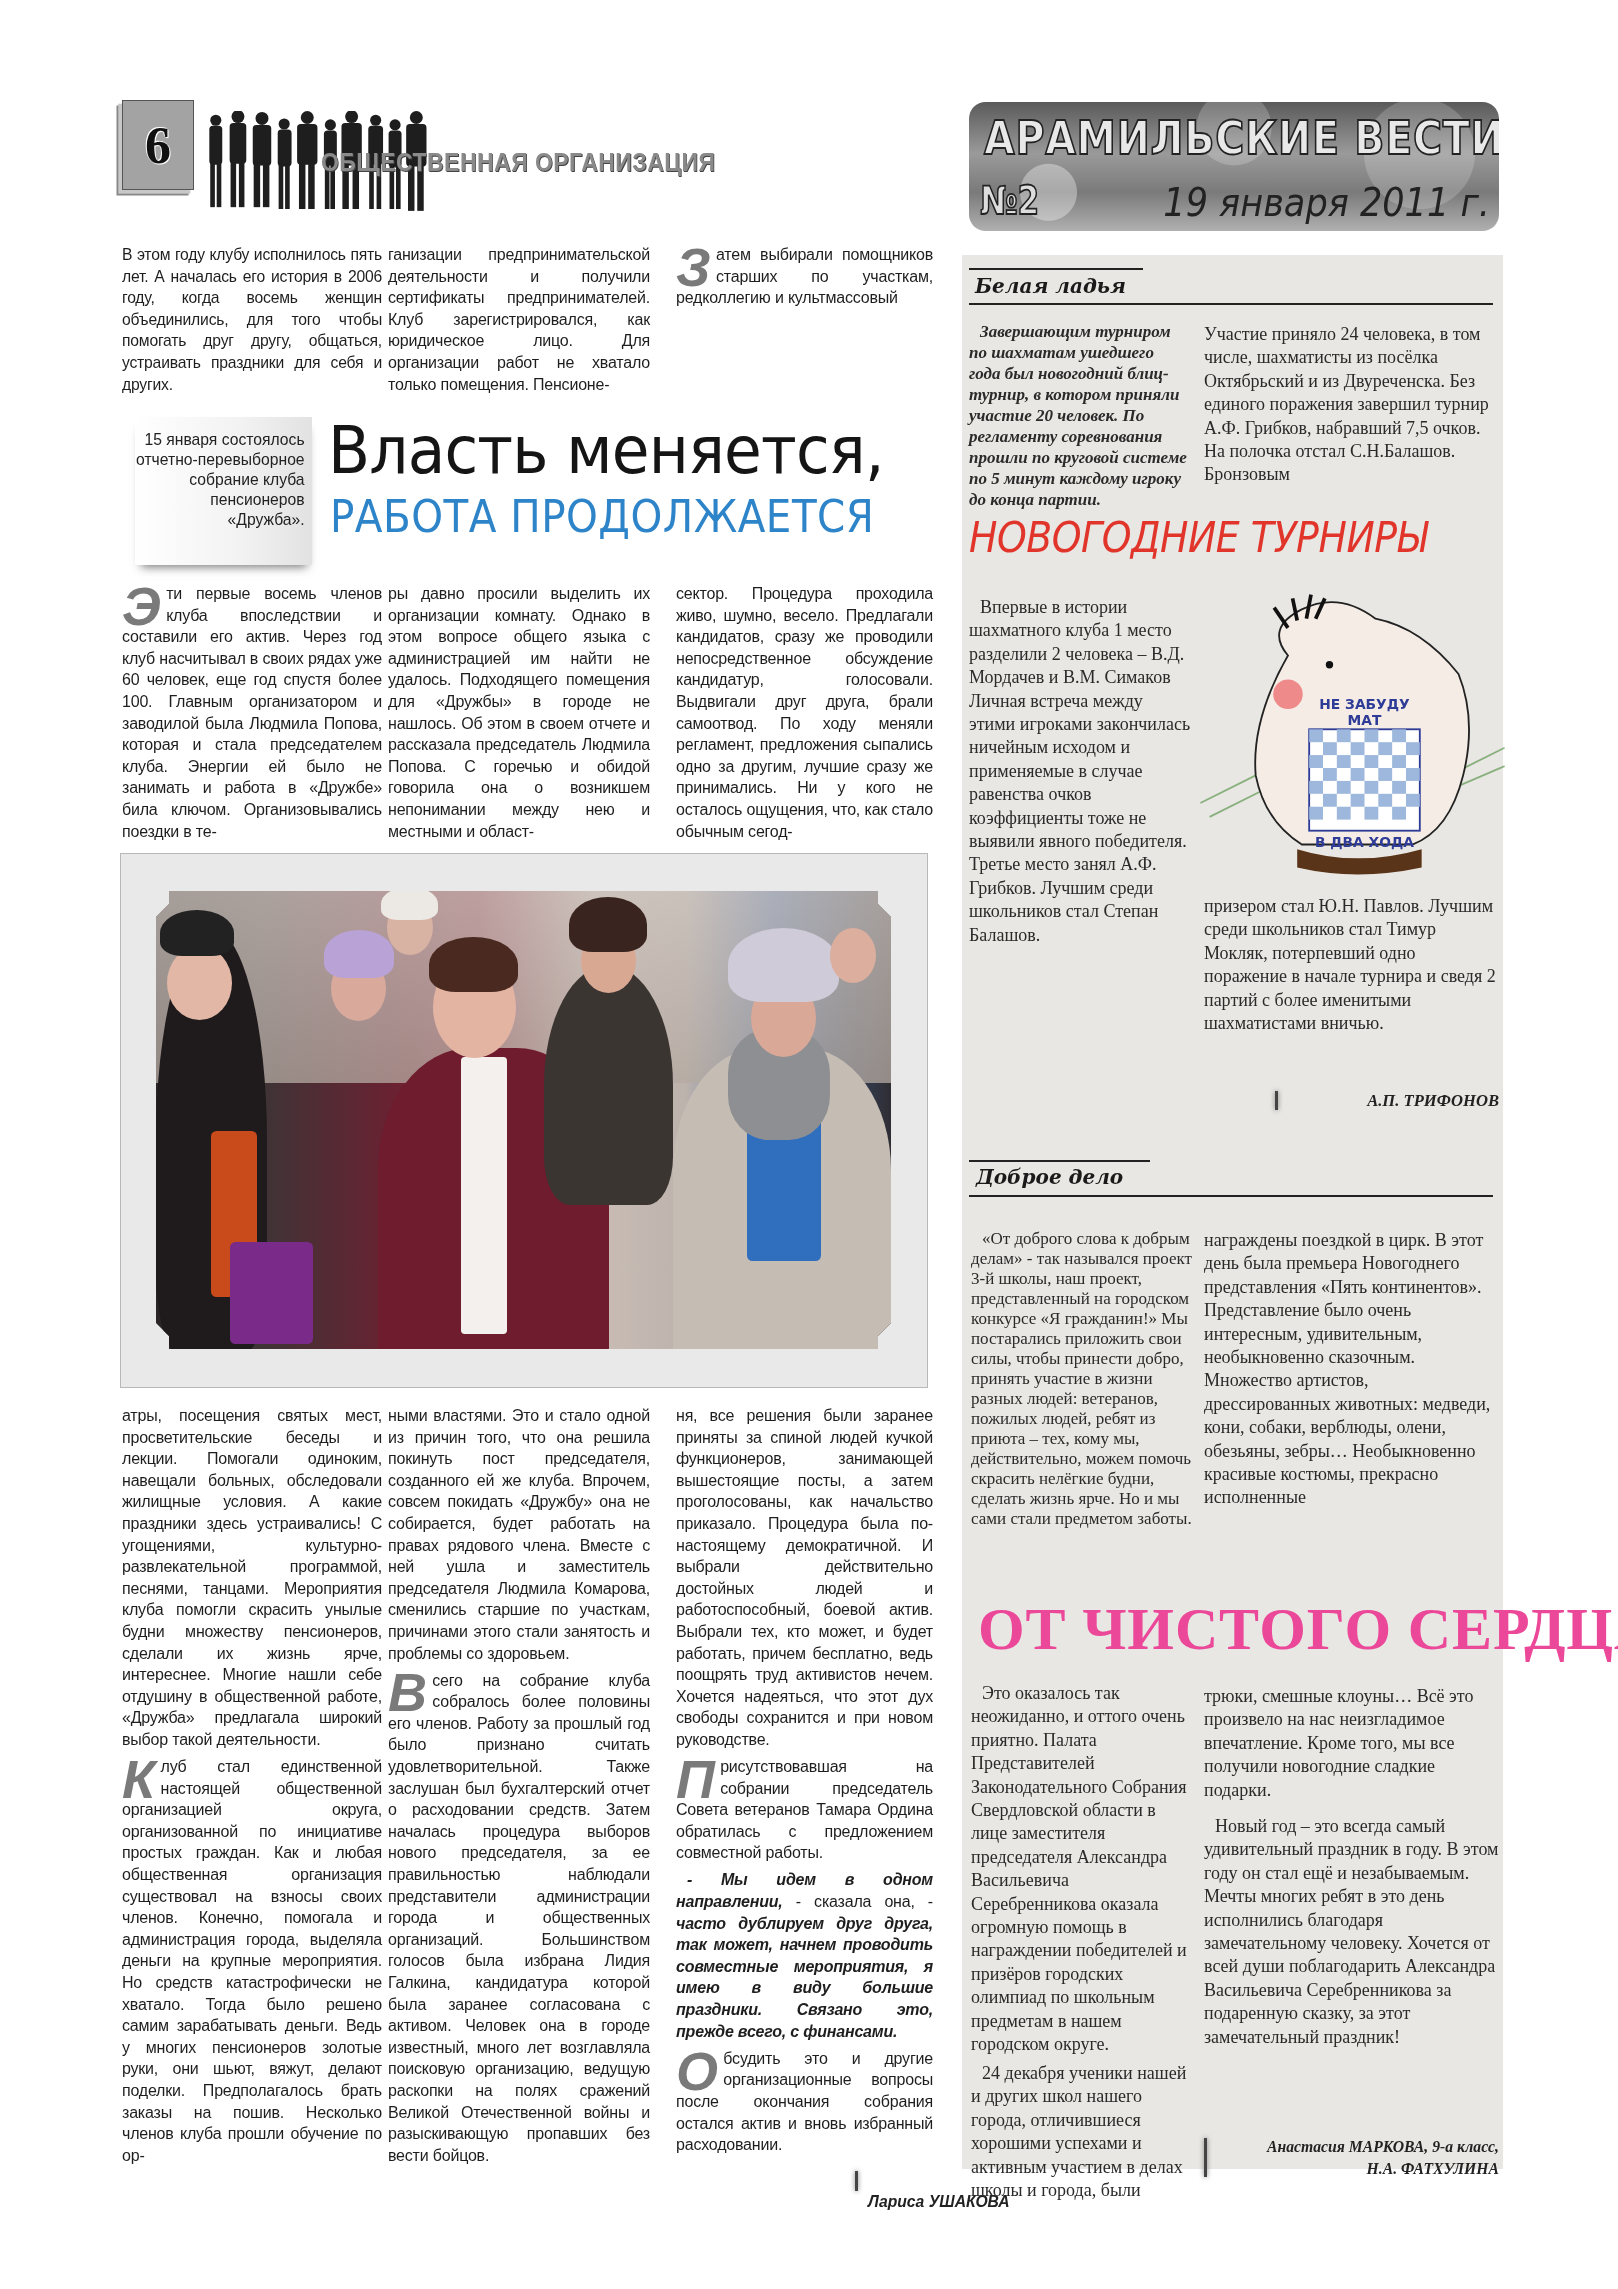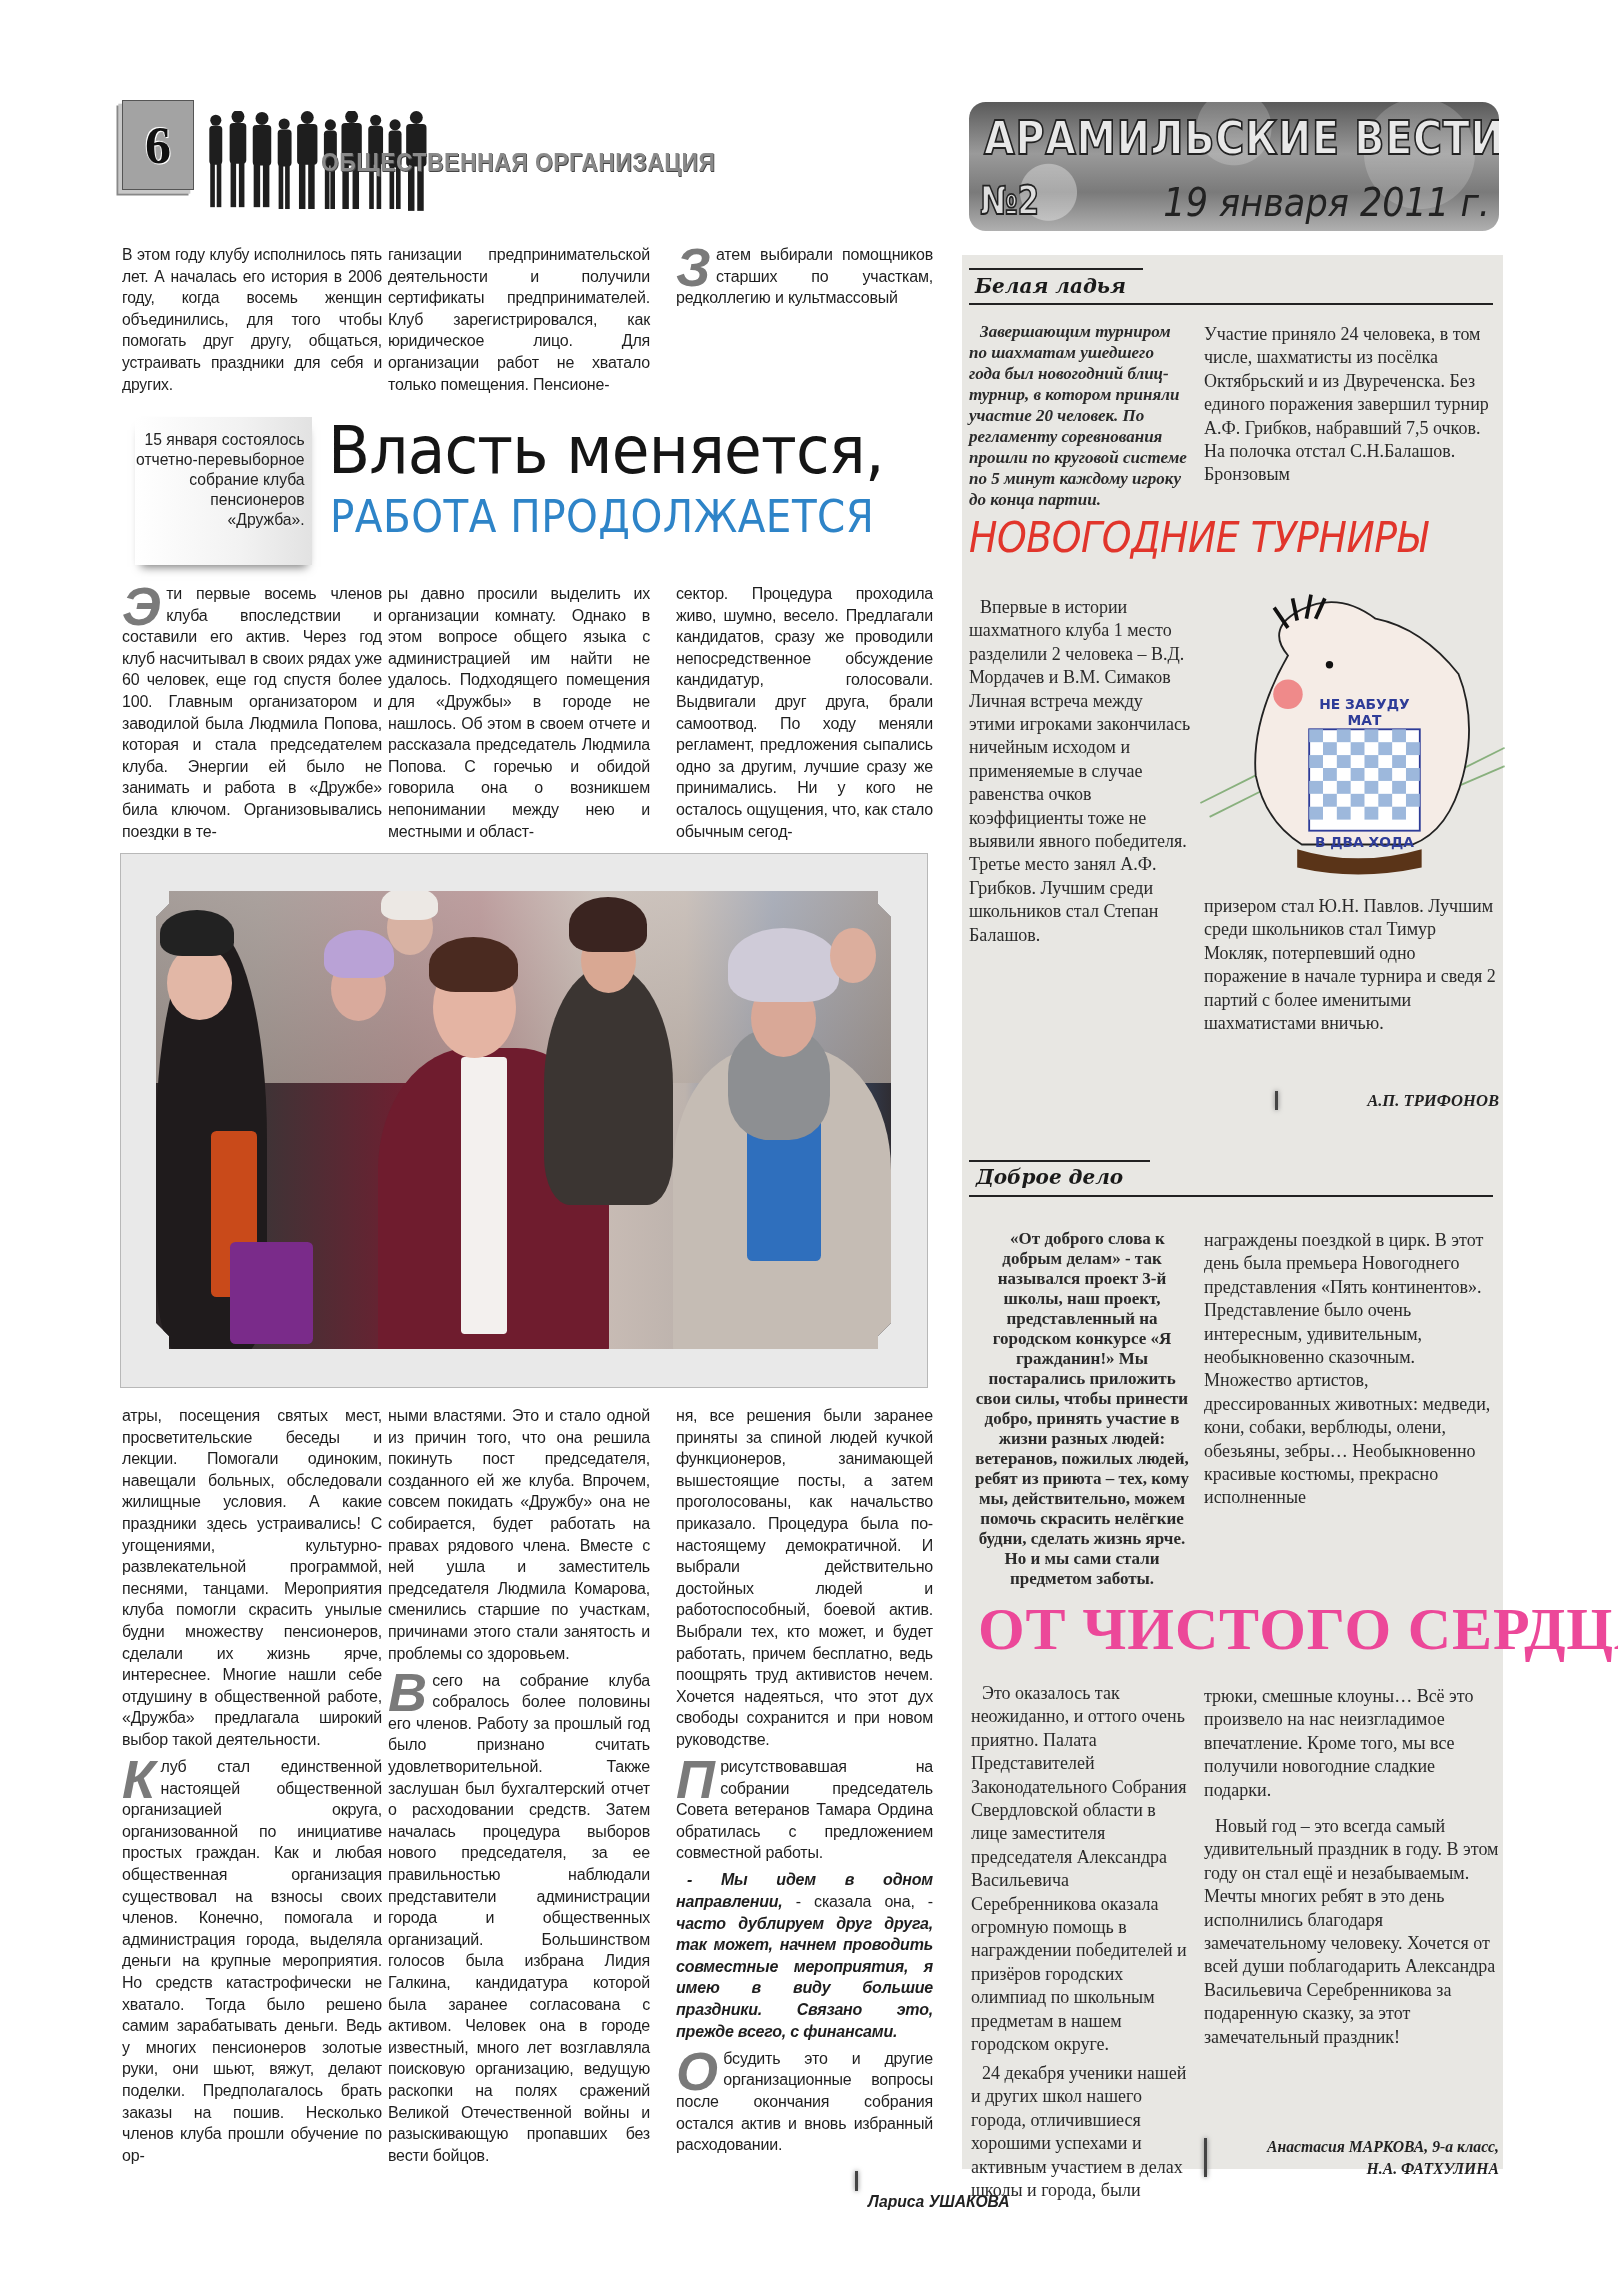--- a/index.html
+++ b/index.html
@@ -91,21 +91,21 @@
   .photo .hat { position: absolute; border-radius: 50% 50% 30% 30%; }
 
   
   .sidebar { position: absolute; left: 962px; top: 255px; width: 541px; height: 1914px; background: #e8e7e3; }
   .rubric-line-top { position: absolute; height: 1.8px; background: #222; }
   .rubric { position: absolute; font-family: "DejaVu Serif", serif; font-style: italic; font-weight: bold;
     font-size: 20px; color: #1a1a1a; }
   .serif-col { position: absolute; font-family: "Liberation Serif", serif; font-size: 18px; line-height: 23.4px; color: #2a2a2a; }
   .serif-col p { margin-bottom: 5.5px; }
   .serif-col .bi { font-weight: bold; font-style: italic; }
-  .serif-col .b { font-weight: bold; text-align: center; }
+  .serif-col .b { font-weight: normal; }
   .red-title-hand {
     position: absolute; left: 969px; top: 513px; font-family: "DejaVu Sans", sans-serif; font-style: italic;
     font-size: 42px; color: #e1352b; letter-spacing: -0.5px; white-space: nowrap; transform: scaleX(0.9); transform-origin: left top;
   }
   .red-title-serif {
     position: absolute; left: 978px; top: 1595px; font-family: "Liberation Serif", serif; font-size: 60px;
     color: #ec4899; letter-spacing: 0.9px; white-space: nowrap; font-weight: bold;
   }
   .byline { position: absolute; font-family: "Liberation Serif", serif; font-style: italic; font-weight: bold; font-size: 16.6px; color: #222; text-align: right; }
   .byline-bar { position: absolute; width: 2.8px; background: #444; box-shadow: 0 0 5.5px #777; }

